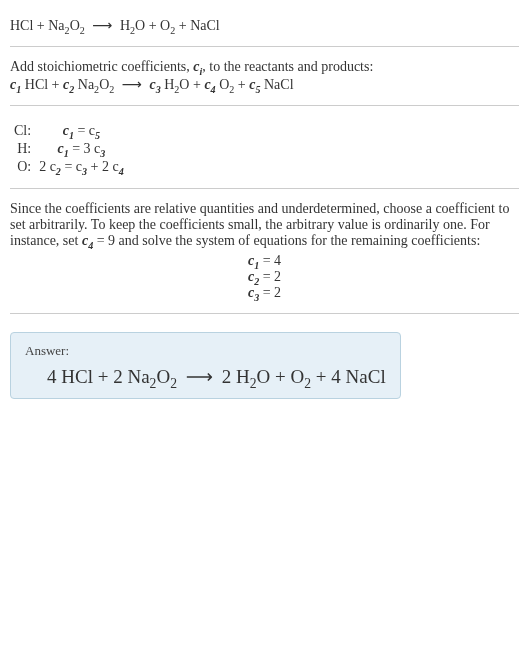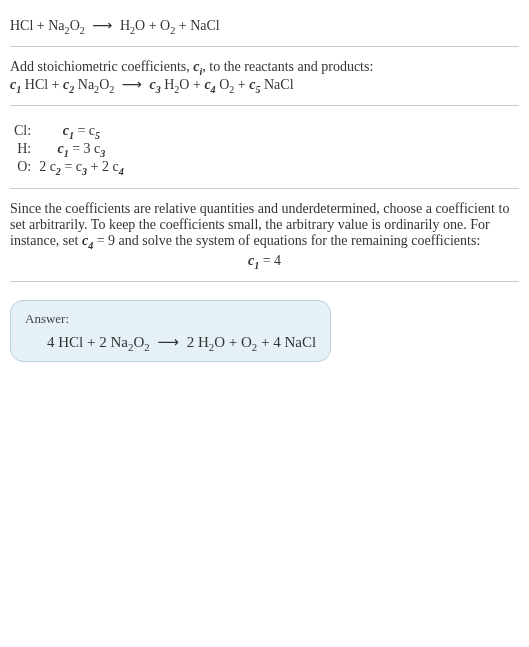--- a/index.html
+++ b/index.html
@@ -40,33 +40,33 @@
     padding: 1px 4px;
     vertical-align: baseline;
     text-align: center;
   }
   .atom-table td:first-child {
     text-align: right;
   }
   .answer-box {
     background: #e6f0f7;
     border: 1px solid #b9d2e0;
-    border-radius: 13px;
+    border-radius: 4px;
     padding: 10px 14px;
     margin-top: 6px;
     display: inline-block;
   }
   .answer-label {
     font-size: 13px;
     color: #444;
     margin-bottom: 6px;
   }
   .answer-eqn {
     padding-left: 22px;
-    font-size: 15px;
+    font-size: 19px;
   }
   .arrow {
     padding: 0 4px;
   }
 </style>
 </head>
 <body>
 
 <div class="section">
   <div class="equation-line">
@@ -111,20 +111,22 @@
 </div>
 
 <hr>
 
 <div class="section">
   <div>
     <span>Since the coefficients are relative quantities and underdetermined, choose a coefficient to set arbitrarily. To keep the coefficients small, the arbitrary value is ordinarily one. For instance, set </span><span class="ital"><span>c</span><sub>4</sub></span><span> = 9 and solve the system of equations for the remaining coefficients:</span>
   </div>
   <div style="margin-top:4px;text-align:center;">
     <div><span class="ital"><span>c</span><sub>1</sub></span><span> = 4</span></div>
+    <div><span class="ital"><span>c</span><sub>2</sub></span><span> = 2</span></div>
+    <div><span class="ital"><span>c</span><sub>3</sub></span><span> = 2</span></div>
   </div>
 </div>
 
 <hr>
 
 <div class="section">
   <div class="answer-box">
     <div class="answer-label">Answer:</div>
     <div class="answer-eqn">
       <span>4 </span><span>HCl</span><span> + </span><span>2 </span><span><span>Na</span><sub>2</sub><span>O</span><sub>2</sub></span>

